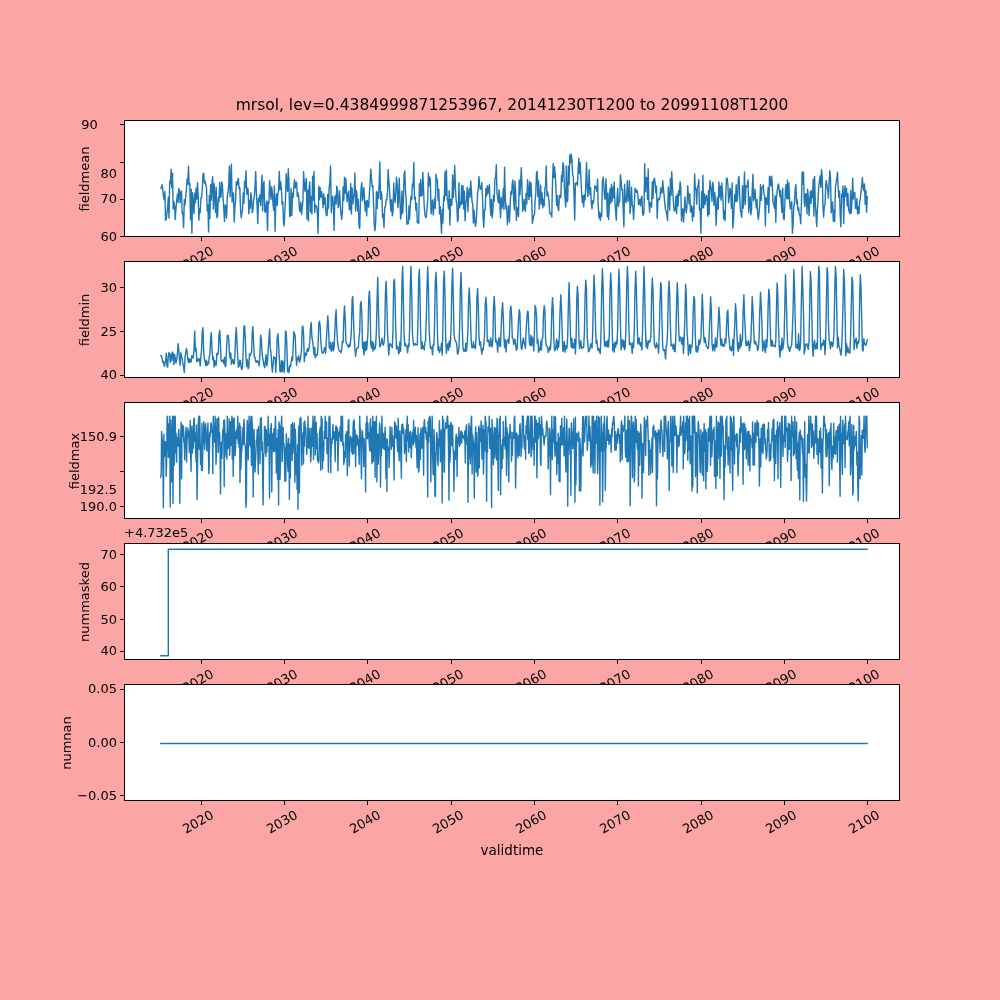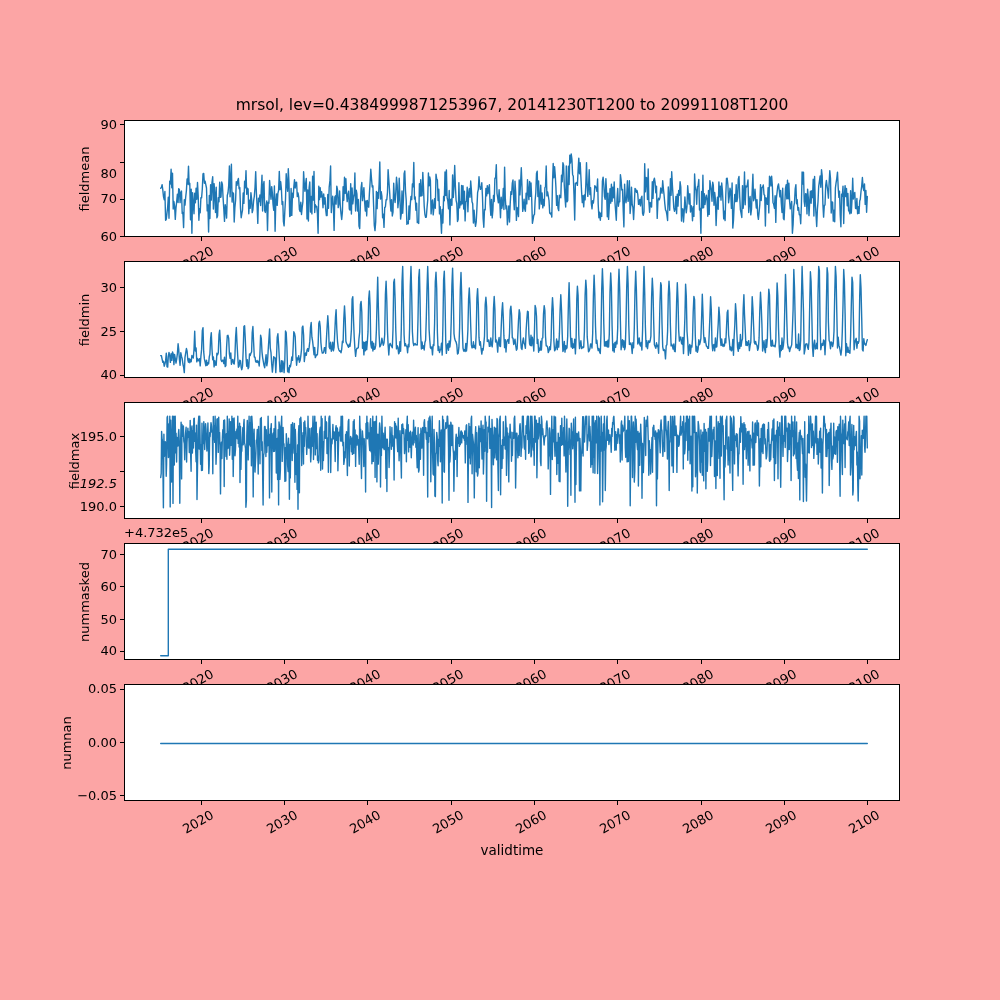--- a/index.html
+++ b/index.html
@@ -35,21 +35,21 @@
           <polyline points="35.7,67.2 36.4,66.4 37.1,63.7 37.8,68.9 38.5,75.6 39.2,78.7 39.9,70.5 40.6,99.3 41.3,98.2 42,91.7 42.7,85.8 43.3,76.2 44,97.2 44.7,60.1 45.4,63 46.1,48.2 46.8,66.7 47.5,52.1 48.2,88 48.9,80.5 49.6,85.1 50.3,98.4 51,86.8 51.7,80.4 52.4,73.1 53.1,81.5 53.7,67.6 54.4,68.7 55.1,81.6 55.8,71.6 56.5,70.1 57.2,92.6 57.9,91.6 58.6,106.6 59.3,78.8 60,84.1 60.7,76 61.4,69.6 62.1,57.9 62.8,63.1 63.5,45.1 64.1,63.7 64.8,62.4 65.5,98.8 66.2,68.1 66.9,112.2 67.6,71.7 68.3,82.1 69,92.8 69.7,72.1 70.4,81.7 71.1,67.1 71.8,78.3 72.5,61.5 73.2,75.1 73.9,99.3 74.5,87.7 75.2,91.7 75.9,76.7 76.6,76.9 77.3,68 78,52.8 78.7,52.4 79.4,62.2 80.1,60.2 80.8,63.7 81.5,67 82.2,89.9 82.9,84 83.6,111 84.3,74.4 84.9,97.6 85.6,63.8 86.3,79.1 87,61.4 87.7,55.8 88.4,88 89.1,62.6 89.8,73.9 90.5,91.5 91.2,66.1 91.9,96.9 92.6,94.7 93.3,76.6 94,80.7 94.7,61.2 95.4,76.4 96,75.9 96.7,60.9 97.4,63.5 98.1,77 98.8,88 99.5,100.4 100.2,83.7 100.9,87.6 101.6,97.1 102.3,74.4 103,71.7 103.7,64.5 104.4,44.9 105.1,75.7 105.8,57.1 106.4,43.3 107.1,81.1 107.8,71.5 108.5,72.7 109.2,101 109.9,86.5 110.6,79.1 111.3,60.6 112,64.3 112.7,59.8 113.4,57.5 114.1,67.8 114.8,66.5 115.5,87.1 116.2,96.7 116.8,93 117.5,89.2 118.2,72 118.9,82.4 119.6,60.2 120.3,66.9 121,49.6 121.7,73.3 122.4,67.2 123.1,67.9 123.8,92.7 124.5,79.3 125.2,87.3 125.9,71.7 126.6,77.9 127.2,91.6 127.9,88.8 128.6,79.9 129.3,75.5 130,66.5 130.7,50.6 131.4,72.1 132.1,84.8 132.8,102.4 133.5,77.3 134.2,80.6 134.9,74 135.6,84.5 136.3,68.6 137,54.3 137.6,90.1 138.3,64.6 139,60.5 139.7,89.7 140.4,91.4 141.1,84.1 141.8,79.9 142.5,109.6 143.2,81.5 143.9,82.3 144.6,59.5 145.3,69.9 146,78.3 146.7,65.6 147.4,72.2 148,82.8 148.7,89.2 149.4,64.9 150.1,110.3 150.8,80.7 151.5,72.9 152.2,84.4 152.9,72.4 153.6,69.3 154.3,50.4 155,68.6 155.7,60.7 156.4,67.7 157.1,83.5 157.8,80.6 158.4,100.3 159.1,104.9 159.8,90.7 160.5,78.2 161.2,52.7 161.9,63 162.6,70.2 163.3,47.7 164,62.5 164.7,95.5 165.4,94.7 166.1,67.4 166.8,94.4 167.5,72.1 168.2,76.5 168.8,66 169.5,58.7 170.2,67 170.9,61.4 171.6,61.3 172.3,75.6 173,72 173.7,75.8 174.4,88.6 175.1,90.6 175.8,81.2 176.5,93.5 177.2,86.3 177.9,80.6 178.6,50.8 179.3,62.7 179.9,70.2 180.6,62.8 181.3,57.4 182,98 182.7,69 183.4,100 184.1,66.8 184.8,60.9 185.5,91.1 186.2,75.5 186.9,92.9 187.6,55.2 188.3,79 189,50.4 189.7,91.5 190.3,83.8 191,85.7 191.7,85.5 192.4,92.6 193.1,112.2 193.8,65.1 194.5,78.6 195.2,66.8 195.9,76.1 196.6,70.6 197.3,75.1 198,86.7 198.7,73 199.4,83 200.1,76.8 200.7,88.7 201.4,94.6 202.1,94.5 202.8,73.5 203.5,87.2 204.2,66.1 204.9,59.9 205.6,45 206.3,91.6 207,80.8 207.7,75.2 208.4,85.3 209.1,109.4 209.8,76.1 210.5,74.8 211.1,83.1 211.8,65.1 212.5,68.7 213.2,86.6 213.9,82.3 214.6,69.9 215.3,85 216,92.6 216.7,98.5 217.4,90.9 218.1,65.7 218.8,79.3 219.5,56.2 220.2,72.3 220.9,57.8 221.5,72.2 222.2,80.6 222.9,73.3 223.6,70.3 224.3,88 225,89.1 225.7,62.8 226.4,93 227.1,67 227.8,82.8 228.5,76.7 229.2,72.9 229.9,52 230.6,90 231.3,69.3 231.9,72.9 232.6,90 233.3,78.5 234,105.1 234.7,107.5 235.4,83.1 236.1,66.9 236.8,61.5 237.5,79.6 238.2,73.4 238.9,66.6 239.6,80.7 240.3,90 241,79.9 241.7,94.9 242.3,79.4 243,84.2 243.7,86.2 244.4,72.4 245.1,61.5 245.8,48.3 246.5,57.7 247.2,66 247.9,64.9 248.6,84.5 249.3,104.4 250,109.6 250.7,101 251.4,70.5 252.1,87.6 252.7,71.4 253.4,77.2 254.1,63.1 254.8,41 255.5,78.1 256.2,70.7 256.9,75.2 257.6,96.7 258.3,93.1 259,106.4 259.7,86.5 260.4,85.9 261.1,78.8 261.8,78.7 262.5,71.3 263.1,48.6 263.8,58.9 264.5,68.8 265.2,80.6 265.9,90 266.6,78.7 267.3,95 268,91.1 268.7,62.2 269.4,76.7 270.1,81.5 270.8,71.3 271.5,56.3 272.2,63.7 272.9,86.7 273.6,78.9 274.2,57.2 274.9,76.3 275.6,98.1 276.3,92.7 277,69.9 277.7,92.2 278.4,79 279.1,52.7 279.8,50 280.5,69.7 281.2,79 281.9,103.4 282.6,101.2 283.3,102.8 284,84.9 284.6,98.3 285.3,83.1 286,75.4 286.7,78.6 287.4,62.9 288.1,65.8 288.8,41.5 289.5,78.1 290.2,75.8 290.9,89.3 291.6,82.3 292.3,101.6 293,100.9 293.7,102.4 294.4,62.7 295,75.2 295.7,58.8 296.4,74.9 297.1,74.4 297.8,51.4 298.5,66.8 299.2,85 299.9,93.3 300.6,96.4 301.3,96.2 302,87 302.7,79.2 303.4,52 304.1,64.8 304.8,56 305.4,59.4 306.1,92.9 306.8,81.6 307.5,78.9 308.2,93.9 308.9,86.7 309.6,77.6 310.3,87.3 311,53.2 311.7,58 312.4,58.9 313.1,79.5 313.8,68.3 314.5,92.9 315.2,85.7 315.8,97.9 316.5,112.2 317.2,88.4 317.9,102 318.6,75.4 319.3,79.8 320,51 320.7,74.5 321.4,49 322.1,76.6 322.8,79.9 323.5,87.7 324.2,69.5 324.9,103.9 325.6,78.5 326.2,78.1 326.9,84.3 327.6,54 328.3,76.5 329,65 329.7,44.5 330.4,65.3 331.1,79.3 331.8,82.6 332.5,100.5 333.2,98.3 333.9,61.7 334.6,86.9 335.3,80.9 336,83.9 336.6,64.5 337.3,82.7 338,64.8 338.7,88.1 339.4,70.1 340.1,99.9 340.8,81.1 341.5,79.9 342.2,66.2 342.9,90.8 343.6,72.1 344.3,67.6 345,76.2 345.7,60 346.4,69.2 347,80.7 347.7,82.8 348.4,102 349.1,89.3 349.8,99.4 350.5,105.3 351.2,101.2 351.9,87.4 352.6,71.7 353.3,68.5 354,55.8 354.7,64.9 355.4,68.3 356.1,67.2 356.8,61.8 357.5,76.1 358.1,97.1 358.8,106.2 359.5,88.4 360.2,88.8 360.9,67.4 361.6,74.9 362.3,64.6 363,72.6 363.7,67.7 364.4,63.7 365.1,83.8 365.8,94.2 366.5,78.4 367.2,96.9 367.9,89.1 368.5,74.5 369.2,80.5 369.9,57.2 370.6,57 371.3,43.8 372,72.4 372.7,77 373.4,81.8 374.1,68.8 374.8,80.7 375.5,96.8 376.2,76.2 376.9,87.2 377.6,82.7 378.3,67.4 378.9,88.6 379.6,46.1 380.3,77.1 381,87.9 381.7,84.9 382.4,103.7 383.1,93.1 383.8,84.9 384.5,101 385.2,82.9 385.9,70.6 386.6,73.4 387.3,62.2 388,58.9 388.7,78.5 389.3,88.7 390,60.3 390.7,71.8 391.4,99.4 392.1,86.5 392.8,90.2 393.5,95.6 394.2,59 394.9,73.9 395.6,61.9 396.3,46.8 397,65.9 397.7,90.4 398.4,86.1 399.1,78.2 399.7,87.7 400.4,90.2 401.1,72.3 401.8,82.9 402.5,58.8 403.2,70.4 403.9,78.6 404.6,60.4 405.3,75.4 406,62 406.7,77.7 407.4,102.3 408.1,98.5 408.8,94.2 409.5,93.3 410.1,79.7 410.8,71.7 411.5,52.4 412.2,50.2 412.9,75.6 413.6,60 414.3,87.9 415,77.9 415.7,64.3 416.4,83.1 417.1,72 417.8,86.9 418.5,78.5 419.2,84.7 419.9,66.7 420.5,65.9 421.2,44.9 421.9,74.9 422.6,70.9 423.3,74.9 424,79.5 424.7,92.1 425.4,92.9 426.1,92 426.8,96.1 427.5,61.2 428.2,42.5 428.9,56.8 429.6,45.8 430.3,54.9 430.9,65.9 431.6,84.4 432.3,74.8 433,87.2 433.7,89.6 434.4,74.1 435.1,75 435.8,76.8 436.5,54.3 437.2,60.8 437.9,41.7 438.6,44.2 439.3,64.4 440,76.7 440.7,86 441.3,44.9 442,80.8 442.7,79.7 443.4,45.3 444.1,63.6 444.8,34.1 445.5,42 446.2,32.9 446.9,38.1 447.6,53.4 448.3,55.2 449,73.6 449.7,99 450.4,62.3 451.1,62.2 451.8,61.5 452.4,64.4 453.1,49.3 453.8,37.1 454.5,52.7 455.2,41.8 455.9,56.2 456.6,71 457.3,81.6 458,74.8 458.7,85.9 459.4,73.9 460.1,78.9 460.8,63.9 461.5,41.6 462.2,63.5 462.8,75.4 463.5,66.3 464.2,48.7 464.9,73.5 465.6,66.7 466.3,82.3 467,87.9 467.7,79.6 468.4,82 469.1,76 469.8,64.7 470.5,65.8 471.2,66.7 471.9,70.3 472.6,57.9 473.2,83.3 473.9,96.7 474.6,91.3 475.3,99.3 476,92.3 476.7,95.4 477.4,60.1 478.1,56.1 478.8,63.7 479.5,75.5 480.2,78.2 480.9,57.7 481.6,71.1 482.3,95.8 483,72.1 483.6,98.4 484.3,85 485,67.7 485.7,82.1 486.4,63.3 487.1,80.3 487.8,66.1 488.5,76.8 489.2,61 489.9,80.7 490.6,89.7 491.3,99.3 492,77.7 492.7,67.5 493.4,85.2 494,80.7 494.7,80.7 495.4,53.6 496.1,58.8 496.8,69 497.5,68.4 498.2,88.9 498.9,105.9 499.6,63.1 500.3,77.8 501,81.7 501.7,75 502.4,59.7 503.1,80.4 503.8,75.4 504.4,59.7 505.1,92.5 505.8,84.3 506.5,66.1 507.2,83.5 507.9,86.4 508.6,98.5 509.3,84.3 510,67.4 510.7,68.2 511.4,71.2 512.1,69.6 512.8,73.5 513.5,83.4 514.2,83.2 514.8,78.4 515.5,84.9 516.2,77.1 516.9,75.2 517.6,92.6 518.3,94.4 519,90.8 519.7,42.8 520.4,70.7 521.1,56.4 521.8,57.1 522.5,78.6 523.2,48 523.9,80.7 524.6,91.2 525.2,81.4 525.9,85.4 526.6,86 527.3,60.7 528,77.4 528.7,59.5 529.4,57.1 530.1,61.7 530.8,71.7 531.5,65.3 532.2,97.4 532.9,80.1 533.6,77.1 534.3,78.8 535,76.4 535.7,67 536.3,69 537,72.2 537.7,59.7 538.4,67.8 539.1,74.2 539.8,82.6 540.5,88.9 541.2,90.2 541.9,93.8 542.6,99.5 543.3,65.9 544,77.2 544.7,89.2 545.4,57.8 546.1,74.4 546.7,50.8 547.4,64.4 548.1,75.2 548.8,86.9 549.5,90.4 550.2,88 550.9,75.5 551.6,92.6 552.3,73.2 553,85.1 553.7,69.4 554.4,74.2 555.1,60.8 555.8,66.2 556.5,100.1 557.1,87.8 557.8,88 558.5,101 559.2,90.8 559.9,75.9 560.6,85.7 561.3,91.8 562,85.2 562.7,64.7 563.4,73.9 564.1,83 564.8,72.7 565.5,91 566.2,84.7 566.9,88.4 567.5,99.7 568.2,85.6 568.9,95.4 569.6,53 570.3,66.8 571,69.5 571.7,83.2 572.4,65.9 573.1,64.9 573.8,58.5 574.5,89 575.2,87.3 575.9,112.2 576.6,70.4 577.3,87.1 577.9,54.3 578.6,86.7 579.3,72.8 580,83.5 580.7,77.4 581.4,74.2 582.1,79 582.8,95.2 583.5,69.5 584.2,93.4 584.9,59.6 585.6,64.7 586.3,69.3 587,80.3 587.7,61.1 588.3,64.1 589,84.2 589.7,71.5 590.4,78 591.1,104.5 591.8,86.2 592.5,76.1 593.2,88.3 593.9,60.9 594.6,75.7 595.3,65.1 596,79.1 596.7,62 597.4,69.2 598.1,82.6 598.7,97.9 599.4,90.2 600.1,99.6 600.8,73.6 601.5,57.4 602.2,57.3 602.9,63.9 603.6,81.7 604.3,75.7 605,67.1 605.7,70.6 606.4,87.4 607.1,62 607.8,107.1 608.5,99.3 609.1,85.4 609.8,73.4 610.5,80.6 611.2,63.8 611.9,80.5 612.6,76.7 613.3,58.1 614,55.4 614.7,75.3 615.4,88.7 616.1,92.3 616.8,96.5 617.5,64.6 618.2,87.3 618.9,74.5 619.5,50.9 620.2,83.7 620.9,65 621.6,65.9 622.3,64.2 623,58.9 623.7,91.5 624.4,79.8 625.1,75.5 625.8,93.9 626.5,88.2 627.2,69.8 627.9,53.2 628.6,79.7 629.3,76.5 630,68.1 630.6,78.1 631.3,87 632,78.6 632.7,93.9 633.4,98.4 634.1,91.3 634.8,83.5 635.5,63.6 636.2,79.5 636.9,66.8 637.6,66.1 638.3,64 639,73.4 639.7,74.5 640.4,105 641,76.8 641.7,78.7 642.4,83.3 643.1,66.6 643.8,91.9 644.5,55.2 645.2,56.7 645.9,65 646.6,55.1 647.3,63.7 648,81.4 648.7,83.3 649.4,87.2 650.1,74.8 650.8,101.4 651.4,77.4 652.1,71.1 652.8,65.2 653.5,62.9 654.2,68.9 654.9,75.9 655.6,69.4 656.3,82.3 657,91.5 657.7,67.1 658.4,97.4 659.1,98.8 659.8,83.5 660.5,67.4 661.2,63.6 661.8,77.9 662.5,59.2 663.2,77.8 663.9,62.3 664.6,80.4 665.3,87.9 666,84.5 666.7,80.4 667.4,112.2 668.1,103.4 668.8,85.4 669.5,81.6 670.2,67.9 670.9,63.6 671.6,82.8 672.2,78.8 672.9,89.3 673.6,86.6 674.3,93.8 675,93.7 675.7,102.8 676.4,83.7 677.1,50.9 677.8,63 678.5,51.3 679.2,80.3 679.9,85.4 680.6,72.6 681.3,73.2 682,92.9 682.6,68.1 683.3,76.5 684,94.6 684.7,80.5 685.4,70.1 686.1,82.3 686.8,69.7 687.5,76.5 688.2,58.3 688.9,95 689.6,55.5 690.3,81.7 691,93.3 691.7,105.5 692.4,88.5 693,80.8 693.7,65.3 694.4,60.3 695.1,55 695.8,66.2 696.5,48.7 697.2,54.8 697.9,83.4 698.6,96.1 699.3,84.8 700,83.9 700.7,64.4 701.4,59.4 702.1,65 702.8,70.1 703.4,77.1 704.1,62.3 704.8,49.8 705.5,57.5 706.2,92 706.9,81 707.6,81.2 708.3,100.1 709,89.2 709.7,100.7 710.4,67.2 711.1,61.7 711.8,57.3 712.5,51.2 713.2,66.8 713.9,76.4 714.5,70.1 715.2,93.8 715.9,105.7 716.6,73.2 717.3,75.4 718,65.1 718.7,102.5 719.4,74 720.1,64.6 720.8,75.6 721.5,67.5 722.2,84.8 722.9,72.5 723.6,89.8 724.3,90.4 724.9,92.7 725.6,69.8 726.3,92.1 727,79.2 727.7,57.2 728.4,78 729.1,72.9 729.8,71.5 730.5,87.3 731.2,87.7 731.9,77.5 732.6,92.8 733.3,85.7 734,92.4 734.7,80 735.3,78.2 736,70.5 736.7,65 737.4,56.5 738.1,66.6 738.8,69.5 739.5,62.9 740.2,83.4 740.9,69.5 741.6,91.3 742.3,75.4" fill="none" stroke="#1f77b4" stroke-width="1.4" stroke-linejoin="round" stroke-linecap="round"></polyline>
         </svg>
       </div>
   <div class="ytick-mark" style="top: 116.127px;"></div>
       <div class="ytick-label" style="top: 108.627px;">60</div>
       <div class="ytick-mark" style="top: 78.8662px;"></div>
       <div class="ytick-label" style="top: 71.3662px;">70</div>
       <div class="ytick-mark" style="top: 41.6051px;"></div>
       <div class="ytick-label" style="top: 34.1051px; margin-top: 12px;">80</div>
       <div class="ytick-mark" style="top: 4.34395px;"></div>
-      <div class="ytick-label" style="top: -3.15605px;">90</div>
+      <div class="ytick-label" style="top: -3.15605px; text-align: center;">90</div>
       <div class="xtick-mark" style="left: 76.9335px;"></div>
       <div class="xtick-anchor" style="left: 77.4335px;">
         <span class="rot">2020</span>
       </div>
       <div class="xtick-mark" style="left: 160.195px;"></div>
       <div class="xtick-anchor" style="left: 160.695px;">
         <span class="rot">2030</span>
       </div>
       <div class="xtick-mark" style="left: 243.457px;"></div>
       <div class="xtick-anchor" style="left: 243.957px;">
@@ -135,23 +135,23 @@
   <div class="subplot sp2">
     <div class="ylabel">fieldmax</div>
     <div class="axes">
         <svg width="776" height="117">
           <polyline points="35.7,74.5 36.2,70.4 36.6,28.5 37.1,36.2 37.5,38.3 38,71.4 38.4,104.7 38.9,31.3 39.3,53.6 39.8,52.3 40.3,38.6 40.7,40.7 41.2,73.3 41.6,61.3 42.1,14.8 42.5,13.3 43,37.7 43.4,54.5 43.9,21 44.3,53.8 44.8,13.3 45.2,103.9 45.7,17.1 46.1,31.7 46.6,79 47,62.2 47.5,13.3 48,100.4 48.4,25.9 48.9,13.3 49.3,62 49.8,36.4 50.2,13.3 50.7,49.7 51.1,30.3 51.6,59 52,34.4 52.5,36.7 52.9,43 53.4,30.8 53.8,26.5 54.3,39 54.8,100.2 55.2,51 55.7,36.3 56.1,19.1 56.6,75.9 57,21.5 57.5,33.4 57.9,30.7 58.4,22.9 58.8,38.1 59.3,40.5 59.7,56.7 60.2,35.8 60.6,29.3 61.1,24.3 61.6,59 62,39.4 62.5,31.5 62.9,25.1 63.4,34.4 63.8,28.7 64.3,49.6 64.7,47 65.2,17.5 65.6,49.8 66.1,68.3 66.5,26.6 67,22.9 67.4,50 67.9,27.8 68.4,45.1 68.8,15.8 69.3,15.2 69.7,38.2 70.2,29.9 70.6,45.3 71.1,58.8 71.5,22.1 72,96.5 72.4,70.7 72.9,41.4 73.3,20.2 73.8,13.3 74.2,46.1 74.7,13.3 75.1,35.2 75.6,61.2 76.1,41.8 76.5,67.5 77,20.2 77.4,67.2 77.9,40.6 78.3,40.8 78.8,18.8 79.2,26.1 79.7,46.6 80.1,34.3 80.6,20.7 81,25.7 81.5,38.2 81.9,48 82.4,37.8 82.9,19.9 83.3,37.8 83.8,70.6 84.2,62.4 84.7,29.8 85.1,33.6 85.6,26.3 86,19.6 86.5,23 86.9,29.2 87.4,29.8 87.8,70.7 88.3,13.5 88.7,36.5 89.2,23 89.7,39.4 90.1,13.3 90.6,32.7 91,61.3 91.5,47.6 91.9,16.3 92.4,15.8 92.8,17.8 93.3,49.4 93.7,14.1 94.2,40.5 94.6,29.5 95.1,48.9 95.5,90.9 96,46.3 96.4,39.3 96.9,55.5 97.4,34.2 97.8,26.7 98.3,34.3 98.7,17.5 99.2,83.5 99.6,17 100.1,36.1 100.5,35 101,53.6 101.4,30.8 101.9,56.2 102.3,13.3 102.8,45.6 103.2,28.7 103.7,44.7 104.2,16 104.6,52.2 105.1,41.5 105.5,18.7 106,42.4 106.4,37.5 106.9,13.3 107.3,56.2 107.8,15.8 108.2,73.6 108.7,42.3 109.1,14.9 109.6,31.4 110,52.7 110.5,46.1 111,28.5 111.4,35 111.9,26 112.3,35.7 112.8,13.3 113.2,40.4 113.7,24.1 114.1,44.1 114.6,20.2 115,79.5 115.5,23.4 115.9,66.4 116.4,44.4 116.8,48.2 117.3,34.3 117.8,24.7 118.2,41.8 118.7,21 119.1,16.4 119.6,39.9 120,41.7 120.5,45.3 120.9,104.2 121.4,97.1 121.8,32.8 122.3,17.4 122.7,31.4 123.2,56.9 123.6,35.1 124.1,13.3 124.5,41.8 125,20.1 125.5,43.3 125.9,13.8 126.4,62.7 126.8,13.3 127.3,21.6 127.7,35 128.2,93.9 128.6,44.2 129.1,26.1 129.5,50.2 130,69.1 130.4,60.5 130.9,50 131.3,37.2 131.8,36.7 132.3,26.4 132.7,42.5 133.2,71.1 133.6,23.5 134.1,50.3 134.5,40.8 135,60.8 135.4,15.6 135.9,21 136.3,14.5 136.8,47.6 137.2,38.6 137.7,74.9 138.1,102 138.6,52.5 139.1,49.6 139.5,23.8 140,23.4 140.4,27.3 140.9,53.6 141.3,26.8 141.8,49.3 142.2,36.3 142.7,42.7 143.1,13.3 143.6,41 144,31.3 144.5,94.9 144.9,54.3 145.4,25.6 145.9,25.3 146.3,20.6 146.8,89.1 147.2,32.1 147.7,32.5 148.1,30.1 148.6,48.6 149,25.6 149.5,48.2 149.9,40.9 150.4,13.3 150.8,27.6 151.3,70.1 151.7,42.9 152.2,35.4 152.6,76.6 153.1,26.6 153.6,101.9 154,19 154.5,23.4 154.9,76.4 155.4,66.7 155.8,24.5 156.3,21 156.7,13.3 157.2,58.4 157.6,42.7 158.1,24.4 158.5,40.9 159,40.7 159.4,53.1 159.9,78.4 160.4,44.7 160.8,77.9 161.3,30.8 161.7,38.3 162.2,43.2 162.6,61.9 163.1,68.5 163.5,35.3 164,48 164.4,96.3 164.9,41.5 165.3,74.9 165.8,42.3 166.2,21.5 166.7,23.8 167.2,57.5 167.6,19.6 168.1,27.4 168.5,40.9 169,50.1 169.4,20.5 169.9,79.3 170.3,26.5 170.8,40.2 171.2,71.6 171.7,51.3 172.1,86.4 172.6,42 173,106.3 173.5,31.4 173.9,22.8 174.4,89.8 174.9,15.8 175.3,19.1 175.8,14.2 176.2,20.2 176.7,62.6 177.1,32.8 177.6,46.1 178,29.8 178.5,61.1 178.9,19.5 179.4,43.3 179.8,18 180.3,26.6 180.7,24.4 181.2,34.8 181.7,51.4 182.1,42.8 182.6,44.1 183,13.3 183.5,37.2 183.9,45.3 184.4,29.9 184.8,25.4 185.3,43.9 185.7,58.9 186.2,49 186.6,24.9 187.1,43.2 187.5,31.8 188,13.3 188.5,56.6 188.9,24.5 189.4,22.8 189.8,13.3 190.3,51.9 190.7,23.1 191.2,19.1 191.6,45.5 192.1,30.6 192.5,57.2 193,52.9 193.4,59.9 193.9,57.4 194.3,35.4 194.8,27.2 195.3,24.2 195.7,67.2 196.2,13.3 196.6,34.8 197.1,15.6 197.5,66 198,38.8 198.4,57.5 198.9,41 199.3,28.2 199.8,35 200.2,13.3 200.7,35.4 201.1,18.7 201.6,19.5 202,50.5 202.5,35 203,40.4 203.4,69.3 203.9,15.4 204.3,13.3 204.8,13.3 205.2,28.8 205.7,69.5 206.1,48.3 206.6,35.9 207,40.8 207.5,31.8 207.9,21.5 208.4,35.8 208.8,28.7 209.3,29.1 209.8,40.8 210.2,58.5 210.7,25.5 211.1,22.6 211.6,37.4 212,24.7 212.5,26 212.9,67.8 213.4,46.5 213.8,29.2 214.3,32.9 214.7,30.5 215.2,23.9 215.6,38 216.1,13.3 216.6,22.1 217,38.6 217.5,13.3 217.9,42.7 218.4,39.1 218.8,61.4 219.3,57.6 219.7,48.7 220.2,54.8 220.6,31.4 221.1,38.3 221.5,28.8 222,56.2 222.4,72.6 222.9,29.4 223.3,18.2 223.8,16.4 224.3,63.1 224.7,37.7 225.2,41 225.6,33.4 226.1,35.7 226.5,48.7 227,35.1 227.4,51.4 227.9,34.1 228.3,18.5 228.8,50.5 229.2,16.8 229.7,44.2 230.1,27 230.6,63.4 231.1,35.1 231.5,32 232,42.1 232.4,32.9 232.9,40 233.3,36.8 233.8,48.6 234.2,61.3 234.7,13.3 235.1,26.5 235.6,26.2 236,53.6 236.5,75.5 236.9,42.1 237.4,28 237.9,34.8 238.3,40.8 238.8,63.6 239.2,35.8 239.7,49.8 240.1,45.6 240.6,89 241,20.5 241.5,35.1 241.9,13.3 242.4,35.7 242.8,19.8 243.3,33.8 243.7,29.8 244.2,41 244.7,47.5 245.1,21 245.6,15.7 246,48.8 246.5,24.6 246.9,60.8 247.4,35.6 247.8,13.3 248.3,58.4 248.7,36.2 249.2,18.7 249.6,24 250.1,74.4 250.5,18.5 251,51.9 251.4,13.3 251.9,78.9 252.4,37 252.8,31.3 253.3,61.1 253.7,50.8 254.2,30.3 254.6,19.9 255.1,25 255.5,84 256,38.9 256.4,52.6 256.9,13.3 257.3,30.3 257.8,44.8 258.2,30.2 258.7,45 259.2,46.5 259.6,35.3 260.1,24.2 260.5,38.5 261,75.4 261.4,36.2 261.9,88.6 262.3,36.2 262.8,46.3 263.2,46.5 263.7,44.6 264.1,64.5 264.6,47.8 265,23.6 265.5,35.4 266,35.1 266.4,46.3 266.9,24.4 267.3,43.1 267.8,32.7 268.2,38.2 268.7,45.2 269.1,77.1 269.6,18.7 270,24.4 270.5,20.8 270.9,35.1 271.4,23.3 271.8,30.4 272.3,41.8 272.7,48.6 273.2,15.1 273.7,41.5 274.1,57.8 274.6,43.1 275,27.8 275.5,38.6 275.9,55.1 276.4,75.1 276.8,21.6 277.3,30.4 277.7,20.9 278.2,30.5 278.6,25.6 279.1,31.8 279.5,50.6 280,44.2 280.5,38.3 280.9,26.7 281.4,58.8 281.8,22.6 282.3,13.3 282.7,37.2 283.2,21.7 283.6,48.9 284.1,30.7 284.5,29.8 285,44.2 285.4,28.3 285.9,42.1 286.3,54.8 286.8,37.8 287.3,29.1 287.7,33.2 288.2,42 288.6,17.2 289.1,39.8 289.5,26.4 290,36.5 290.4,24.3 290.9,44.3 291.3,32.5 291.8,53.2 292.2,64.8 292.7,38.6 293.1,24.6 293.6,69.1 294.1,66.8 294.5,46.1 295,31.1 295.4,56.3 295.9,25.2 296.3,29.5 296.8,45.1 297.2,35.4 297.7,24.5 298.1,30.9 298.6,72.2 299,19.8 299.5,16.6 299.9,28.4 300.4,29.8 300.8,24.6 301.3,36.2 301.8,29.4 302.2,43 302.7,94.1 303.1,18.2 303.6,39.2 304,15 304.5,33.2 304.9,13.3 305.4,18.6 305.8,78.8 306.3,40.4 306.7,41.9 307.2,13.3 307.6,49.3 308.1,70.9 308.6,72.1 309,26.5 309.5,40.2 309.9,93 310.4,93.6 310.8,51.3 311.3,49.2 311.7,29.4 312.2,33.9 312.6,56.7 313.1,62.7 313.5,36.1 314,43.2 314.4,17.7 314.9,35.9 315.4,58.8 315.8,35 316.3,27 316.7,38.5 317.2,100 317.6,13.3 318.1,31.3 318.5,16.9 319,68.6 319.4,69.2 319.9,26.5 320.3,25.8 320.8,19.6 321.2,25.5 321.7,24.2 322.2,13.3 322.6,13.3 323.1,23.1 323.5,44.4 324,97.3 324.4,22.3 324.9,59 325.3,52 325.8,19.1 326.2,21.4 326.7,42.5 327.1,39.2 327.6,22.1 328,44.7 328.5,50.7 328.9,88.3 329.4,53.7 329.9,48 330.3,56.4 330.8,36.2 331.2,31.1 331.7,40.5 332.1,73.6 332.6,34.4 333,40.6 333.5,33.1 333.9,24.5 334.4,43.4 334.8,39.5 335.3,41.6 335.7,29 336.2,27.9 336.7,39.9 337.1,29.3 337.6,32 338,32.7 338.5,35.1 338.9,32.6 339.4,37.3 339.8,27.9 340.3,59.9 340.7,33.6 341.2,22.7 341.6,21.8 342.1,41.6 342.5,34.1 343,99.4 343.5,42.3 343.9,20.4 344.4,54.8 344.8,23.6 345.3,60.9 345.7,41.4 346.2,15.9 346.6,13.3 347.1,70.7 347.5,31.4 348,36.1 348.4,39.9 348.9,53.2 349.3,94.9 349.8,43.2 350.2,34.4 350.7,23.8 351.2,68.7 351.6,29.8 352.1,60.1 352.5,73 353,70.3 353.4,29.7 353.9,23 354.3,64.8 354.8,25.5 355.2,26.6 355.7,38.5 356.1,18 356.6,38.2 357,56.1 357.5,29.6 358,22.3 358.4,71 358.9,52.8 359.3,26.6 359.8,48.2 360.2,13.3 360.7,19.9 361.1,19.1 361.6,98.3 362,40.1 362.5,49.2 362.9,24.1 363.4,27.9 363.8,28.7 364.3,13.3 364.8,45.4 365.2,31.3 365.7,25.4 366.1,40.8 366.6,104.6 367,16.5 367.5,31.2 367.9,33.6 368.4,61.7 368.8,39.2 369.3,24.2 369.7,54.9 370.2,29.9 370.6,25.3 371.1,47.5 371.6,56.7 372,15.5 372.5,17 372.9,61.9 373.4,87.6 373.8,34.2 374.3,30.2 374.7,16.6 375.2,13.3 375.6,91.8 376.1,42.5 376.5,62 377,65.2 377.4,36.7 377.9,55.5 378.3,18.8 378.8,42.3 379.3,34.5 379.7,34.1 380.2,46 380.6,13.3 381.1,23.1 381.5,72.4 382,25 382.4,43 382.9,30.2 383.3,55.9 383.8,78.9 384.2,34.1 384.7,31.7 385.1,21.3 385.6,35 386.1,29.2 386.5,58.3 387,38.9 387.4,52.5 387.9,29.4 388.3,32.8 388.8,35.3 389.2,15.3 389.7,13.3 390.1,29.3 390.6,85.1 391,60.2 391.5,30.3 391.9,30.3 392.4,40.8 392.9,54.8 393.3,36.3 393.8,32.4 394.2,52.4 394.7,22.8 395.1,20.7 395.6,30.9 396,53.4 396.5,41.9 396.9,45.1 397.4,13.3 397.8,28.5 398.3,13.3 398.7,32.3 399.2,43.9 399.6,46.1 400.1,32.9 400.6,56.2 401,22.8 401.5,30.2 401.9,18.7 402.4,13.3 402.8,36.6 403.3,13.3 403.7,50.4 404.2,49 404.6,33.3 405.1,25.1 405.5,13.3 406,53.8 406.4,52 406.9,13.3 407.4,24.5 407.8,42.7 408.3,47.1 408.7,35.7 409.2,62.3 409.6,13.3 410.1,13.3 410.5,39.1 411,25.1 411.4,17.2 411.9,74.8 412.3,50 412.8,20.4 413.2,36 413.7,32.7 414.2,14.8 414.6,26.6 415.1,21.6 415.5,58.3 416,62.6 416.4,13.3 416.9,18.6 417.3,31.6 417.8,25.8 418.2,33.2 418.7,36 419.1,42 419.6,35.4 420,32.7 420.5,33.5 421,32.7 421.4,20.7 421.9,18 422.3,23.4 422.8,27.1 423.2,65.9 423.7,46.9 424.1,52.7 424.6,25 425,30.1 425.5,91.4 425.9,40.6 426.4,38.1 426.8,13.3 427.3,56.6 427.7,38.5 428.2,26.7 428.7,38.9 429.1,13.3 429.6,40.6 430,53.2 430.5,13.9 430.9,38 431.4,41 431.8,71.6 432.3,39.5 432.7,60.3 433.2,30.1 433.6,35.8 434.1,78.2 434.5,34.7 435,78.7 435.5,22.7 435.9,22.7 436.4,42.3 436.8,15.3 437.3,41.3 437.7,29.1 438.2,41.9 438.6,24.7 439.1,52.9 439.5,13.3 440,36.7 440.4,43.4 440.9,69 441.3,47.4 441.8,16 442.3,40.6 442.7,103.2 443.2,47.6 443.6,42.7 444.1,25.2 444.5,26 445,51.5 445.4,37.4 445.9,92.3 446.3,20.2 446.8,35.9 447.2,28.6 447.7,45.7 448.1,34.3 448.6,16 449,36.8 449.5,49.8 450,99.2 450.4,14.3 450.9,81.6 451.3,50.1 451.8,30.5 452.2,30.9 452.7,37.8 453.1,32.8 453.6,28.9 454,36 454.5,87.9 454.9,35.4 455.4,46.8 455.8,87.9 456.3,49.5 456.8,50.1 457.2,37.6 457.7,13.6 458.1,53.1 458.6,13.6 459,33.6 459.5,39 459.9,31.3 460.4,18 460.8,13.3 461.3,21 461.7,13.3 462.2,47.4 462.6,42.6 463.1,32.2 463.6,31.4 464,13.3 464.5,37.9 464.9,23.4 465.4,33.9 465.8,64.3 466.3,38.2 466.7,61.6 467.2,13.3 467.6,33.4 468.1,69.8 468.5,13.3 469,54.3 469.4,20.2 469.9,70.2 470.4,17.8 470.8,21.5 471.3,39.9 471.7,13.3 472.2,38.6 472.6,70.6 473.1,54.8 473.5,13.3 474,29.5 474.4,15 474.9,102 475.3,33.8 475.8,48.3 476.2,13.3 476.7,30.1 477.1,29.3 477.6,98.7 478.1,58.1 478.5,21 479,47.1 479.4,13.3 479.9,36.7 480.3,87.6 480.8,46.8 481.2,43.5 481.7,17.4 482.1,13.3 482.6,37.3 483,28.3 483.5,27.1 483.9,41.5 484.4,38 484.9,31.6 485.3,36.4 485.8,38.4 486.2,49.3 486.7,25.5 487.1,33.4 487.6,19.5 488,21.1 488.5,14.3 488.9,13.3 489.4,24.9 489.8,47.2 490.3,41.6 490.7,28.8 491.2,47 491.7,31.6 492.1,40.4 492.6,31.6 493,25.7 493.5,26.3 493.9,32.7 494.4,40.2 494.8,32 495.3,59.1 495.7,42.2 496.2,20.7 496.6,17.9 497.1,57 497.5,22.1 498,28.7 498.5,27.1 498.9,27.3 499.4,22.2 499.8,13.3 500.3,44.7 500.7,54.3 501.2,41.5 501.6,27.3 502.1,58.9 502.5,40.3 503,13.3 503.4,58.6 503.9,25.4 504.3,17.6 504.8,36.6 505.2,102.8 505.7,52.8 506.2,13.3 506.6,13.3 507.1,34.4 507.5,74.6 508,32 508.4,19 508.9,29.2 509.3,79.1 509.8,68.1 510.2,13.3 510.7,39.2 511.1,16.3 511.6,28.5 512,40.5 512.5,46.6 513,28.5 513.4,83 513.9,37.1 514.3,30.2 514.8,62.3 515.2,40.9 515.7,21.1 516.1,32.2 516.6,42.7 517,95.3 517.5,40.4 517.9,62.5 518.4,69.6 518.8,52.8 519.3,14.5 519.8,29.2 520.2,31.1 520.7,52.6 521.1,17.1 521.6,22.1 522,23.4 522.5,13.3 522.9,24.8 523.4,43 523.8,72.3 524.3,37.7 524.7,47.4 525.2,46.5 525.6,70.9 526.1,52.9 526.5,47.4 527,34.5 527.5,69.2 527.9,24.7 528.4,23.7 528.8,22.3 529.3,33.3 529.7,29.7 530.2,36.5 530.6,28 531.1,54.5 531.5,102.7 532,29.9 532.4,75.9 532.9,46 533.3,26.8 533.8,27.1 534.3,29.6 534.7,37.9 535.2,49.7 535.6,22.2 536.1,17 536.5,26 537,28 537.4,41.5 537.9,53.4 538.3,41 538.8,39.2 539.2,13.3 539.7,48.5 540.1,13.3 540.6,13.3 541.1,26.1 541.5,28 542,36.3 542.4,56.1 542.9,24.7 543.3,18.5 543.8,47.2 544.2,87.5 544.7,37.9 545.1,39.1 545.6,13.3 546,26.9 546.5,24.1 546.9,62.9 547.4,13.4 547.9,24 548.3,69.4 548.8,28.6 549.2,13.3 549.7,13.3 550.1,32.6 550.6,28.7 551,22.9 551.5,31.3 551.9,69.4 552.4,32.2 552.8,40.7 553.3,32.9 553.7,43.4 554.2,41.6 554.6,31.4 555.1,26.5 555.6,13.3 556,32.2 556.5,29.4 556.9,23.6 557.4,27.1 557.8,18.6 558.3,65.9 558.7,13.3 559.2,43.4 559.6,50.8 560.1,45.4 560.5,20 561,37.5 561.4,13.3 561.9,21.4 562.4,13.3 562.8,57.3 563.3,16.2 563.7,47 564.2,34.8 564.6,13.3 565.1,60.8 565.5,37.4 566,33.1 566.4,42.8 566.9,88.1 567.3,13.3 567.8,83.8 568.2,13.3 568.7,29.6 569.2,26.2 569.6,13.3 570.1,29.8 570.5,73.7 571,62.4 571.4,29.4 571.9,46.6 572.3,90 572.8,38.5 573.2,18.5 573.7,22.7 574.1,28.6 574.6,43.2 575,67.3 575.5,69.6 575.9,26.9 576.4,59 576.9,32.1 577.3,72.2 577.8,29.1 578.2,40.3 578.7,77.9 579.1,20.5 579.6,41.7 580,48.4 580.5,26.5 580.9,85.7 581.4,29.2 581.8,63.3 582.3,68.2 582.7,58.4 583.2,25.4 583.7,34.4 584.1,38 584.6,21.4 585,13.3 585.5,62.5 585.9,35.8 586.4,13.3 586.8,53.5 587.3,39.7 587.7,33.7 588.2,26.6 588.6,35.9 589.1,24.1 589.5,73.5 590,37.9 590.5,45.3 590.9,85.5 591.4,13.3 591.8,58.2 592.3,72.6 592.7,30.3 593.2,18.8 593.6,35.3 594.1,55.4 594.5,20.6 595,75.3 595.4,13.3 595.9,15 596.3,53 596.8,30 597.3,13.3 597.7,26.3 598.2,22.7 598.6,61 599.1,96.7 599.5,42.7 600,64.1 600.4,51.5 600.9,17.4 601.3,15.9 601.8,13.3 602.2,46.1 602.7,43.2 603.1,62.1 603.6,34 604,57.1 604.5,48.6 605,70 605.4,13.3 605.9,47.4 606.3,15 606.8,22 607.2,60.2 607.7,87.4 608.1,31.6 608.6,13.3 609,14.7 609.5,60.9 609.9,33 610.4,37.3 610.8,35.3 611.3,30.8 611.8,43.7 612.2,31.2 612.7,55.3 613.1,72.9 613.6,51.3 614,51 614.5,30.7 614.9,25.1 615.4,39.2 615.8,13.6 616.3,25.5 616.7,28.9 617.2,20.8 617.6,33.8 618.1,81.3 618.6,22.8 619,19.7 619.5,46.6 619.9,21.6 620.4,43.5 620.8,25.4 621.3,55.7 621.7,37.6 622.2,32 622.6,28.6 623.1,62.3 623.5,46.6 624,28.3 624.4,50.4 624.9,67.9 625.3,32.3 625.8,37.4 626.3,36.4 626.7,37.8 627.2,44.9 627.6,18.9 628.1,62.3 628.5,30.2 629,56.7 629.4,62 629.9,21.2 630.3,19.9 630.8,39.5 631.2,30.6 631.7,23.5 632.1,17.5 632.6,32.6 633.1,25.1 633.5,20 634,50.2 634.4,83.1 634.9,50.6 635.3,35.8 635.8,63.8 636.2,25.5 636.7,48.8 637.1,27.5 637.6,22 638,50.6 638.5,21 638.9,33.6 639.4,21.5 639.9,40.9 640.3,35.7 640.8,46.2 641.2,55.9 641.7,53.4 642.1,46.1 642.6,26.7 643,38 643.5,19.5 643.9,33.8 644.4,57.6 644.8,58.3 645.3,41.7 645.7,56.8 646.2,40.8 646.7,35.7 647.1,25.9 647.6,37 648,17.5 648.5,54.6 648.9,16 649.4,77.6 649.8,38.5 650.3,32.2 650.7,60.5 651.2,39 651.6,27.5 652.1,37.8 652.5,18.6 653,75.8 653.4,24.2 653.9,30.8 654.4,32.3 654.8,19.7 655.3,55 655.7,84.3 656.2,47.7 656.6,13.3 657.1,13.3 657.5,30.3 658,53.4 658.4,32.8 658.9,38.2 659.3,36.8 659.8,13.3 660.2,44.5 660.7,13.3 661.2,28 661.6,27.6 662.1,25.2 662.5,58.5 663,44.4 663.4,20.1 663.9,25.6 664.3,46.6 664.8,21.1 665.2,39 665.7,28 666.1,77.5 666.6,13.3 667,33.6 667.5,24.2 668,19 668.4,52.8 668.9,28.2 669.3,51.1 669.8,13.3 670.2,37.2 670.7,41.6 671.1,55.5 671.6,18.9 672,58.4 672.5,67.2 672.9,39.9 673.4,75.6 673.8,38.4 674.3,29.5 674.8,96.9 675.2,27.1 675.7,36 676.1,35 676.6,33 677,41.7 677.5,50.6 677.9,35.4 678.4,98.6 678.8,54.3 679.3,66.2 679.7,18.8 680.2,74.3 680.6,61 681.1,79.6 681.5,98.1 682,66.7 682.5,32.3 682.9,31.4 683.4,49.5 683.8,13.3 684.3,50.1 684.7,22 685.2,26.5 685.6,13.3 686.1,23.3 686.5,44.5 687,27.5 687.4,21 687.9,42.5 688.3,28.3 688.8,55.4 689.3,44.6 689.7,38.2 690.2,24.3 690.6,13.3 691.1,40.1 691.5,13.3 692,51.4 692.4,51.2 692.9,35.7 693.3,61.1 693.8,46.7 694.2,43.7 694.7,28.2 695.1,49.3 695.6,25.3 696.1,65 696.5,35.9 697,51.9 697.4,90 697.9,41.7 698.3,33 698.8,13.3 699.2,13.3 699.7,23.1 700.1,20.8 700.6,31 701,53.4 701.5,26.5 701.9,53.6 702.4,41.9 702.8,30.9 703.3,45.3 703.8,29.5 704.2,82.5 704.7,52.8 705.1,26.3 705.6,31.8 706,20.1 706.5,56.9 706.9,66.4 707.4,43.3 707.8,56 708.3,52.9 708.7,20.3 709.2,50.7 709.6,34 710.1,39.1 710.6,51.3 711,29 711.5,27.4 711.9,28 712.4,59.2 712.8,23.7 713.3,24.4 713.7,37.1 714.2,21.1 714.6,57.8 715.1,93.2 715.5,13.3 716,29.2 716.4,32.1 716.9,57.4 717.4,71.6 717.8,17.1 718.3,39 718.7,40.6 719.2,36 719.6,21 720.1,64.6 720.5,13.3 721,34.1 721.4,35.8 721.9,34.6 722.3,36.8 722.8,28.6 723.2,28.8 723.7,19 724.2,42.5 724.6,18.6 725.1,13.3 725.5,72 726,64 726.4,39.5 726.9,21.4 727.3,39.7 727.8,92 728.2,87.7 728.7,22.4 729.1,46.7 729.6,33.8 730,40.8 730.5,42.5 730.9,33.1 731.4,28.4 731.9,62 732.3,49 732.8,82.5 733.2,98.1 733.7,67.8 734.1,13.3 734.6,18.2 735,75.8 735.5,58.7 735.9,56.5 736.4,32.8 736.8,72.1 737.3,27.2 737.7,33 738.2,35.3 738.7,26.9 739.1,13.3 739.6,43.5 740,49.3 740.5,36.5 740.9,13.3 741.4,17.9 741.8,13.3 742.3,44.9" fill="none" stroke="#1f77b4" stroke-width="1.4" stroke-linejoin="round" stroke-linecap="round"></polyline>
         </svg>
       </div>
   <div class="ytick-mark" style="top: 104.464px;"></div>
       <div class="ytick-label" style="top: 96.9641px;">190.0</div>
       <div class="ytick-mark" style="top: 69.4761px;"></div>
-      <div class="ytick-label" style="top: 74px; font-style: italic;">192.5</div>
+      <div class="ytick-label" style="top: 80px;">192.5</div>
       <div class="ytick-mark" style="top: 34.488px;"></div>
-      <div class="ytick-label" style="top: 26.988px;">195.0</div>
+      <div class="ytick-label" style="top: 26.988px;">150.9</div>
       <div class="xtick-mark" style="left: 76.9335px;"></div>
       <div class="xtick-anchor" style="left: 77.4335px;">
         <span class="rot">2020</span>
       </div>
       <div class="xtick-mark" style="left: 160.195px;"></div>
       <div class="xtick-anchor" style="left: 160.695px;">
         <span class="rot">2030</span>
       </div>
       <div class="xtick-mark" style="left: 243.457px;"></div>
       <div class="xtick-anchor" style="left: 243.957px;">

